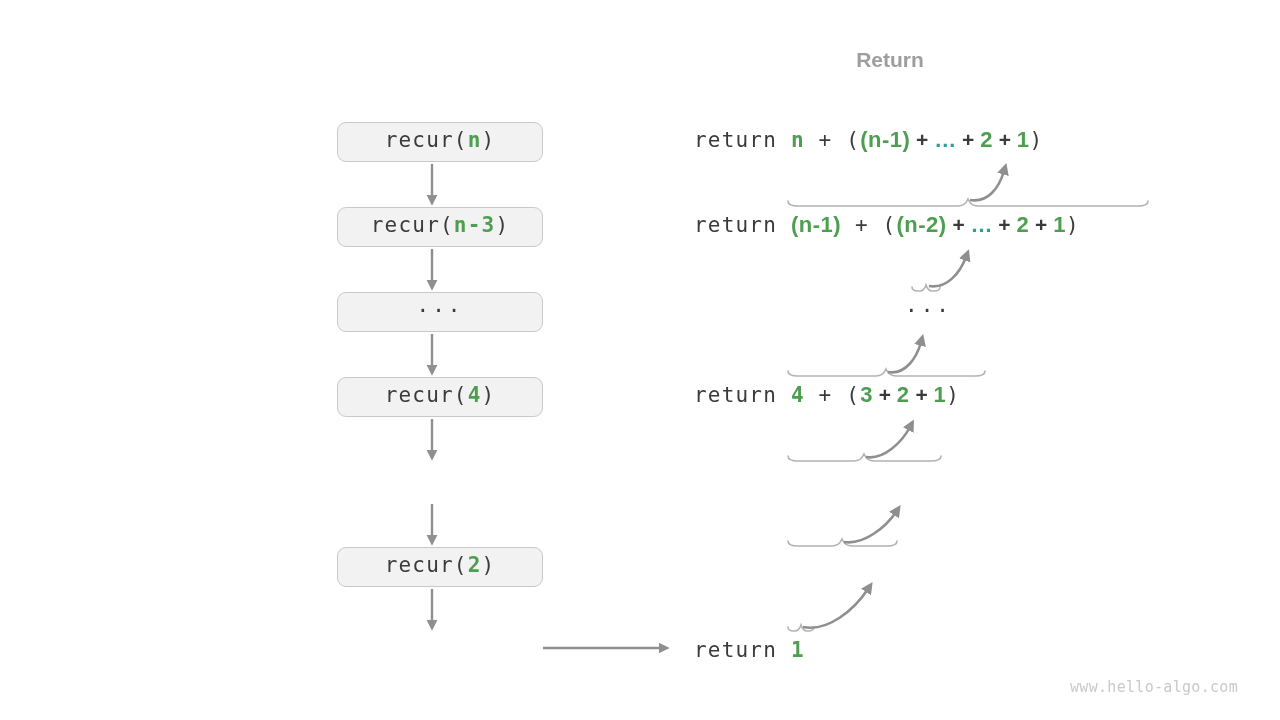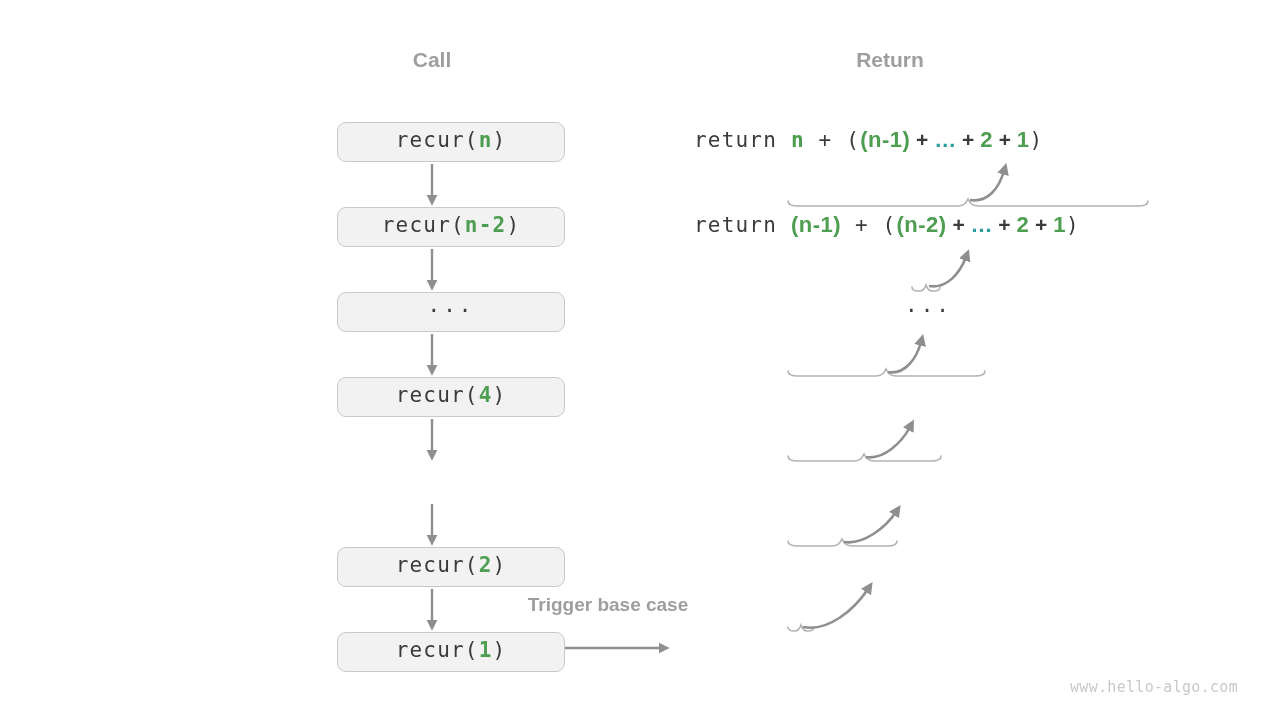--- a/index.html
+++ b/index.html
@@ -7,21 +7,21 @@
     --boxfill:#f2f2f2; --boxborder:#c9c9c9; --arrow:#8f8f8f; --brace:#b3b3b3;
     --watermark:#c9c9c9; --bg:#ffffff;
   }
   html,body{margin:0;padding:0;}
   body{background:var(--bg);}
   .canvas{position:relative;width:1280px;height:720px;background:var(--bg);overflow:hidden;
           font-family:"Liberation Sans",sans-serif;}
   .hdr{position:absolute;font:bold 21px "Liberation Sans",sans-serif;color:var(--label);}
   .hdr.call{left:337px;width:190px;top:48px;text-align:center;}
   .hdr.ret{left:790px;width:200px;top:48px;text-align:center;}
-  .box{position:absolute;left:337px;width:228px;height:40px;background:var(--boxfill);
+  .box{position:absolute;left:337px;width:206px;height:40px;background:var(--boxfill);
        border:1.5px solid var(--boxborder);border-radius:9px;text-align:center;
        line-height:37px;box-sizing:border-box;}
   .b0{top:122px}.b1{top:207px}.b2{top:292px}.b3{top:377px}.b4{top:462px}.b5{top:547px}.b6{top:632px}
   .row{position:absolute;left:694px;height:40px;line-height:40px;white-space:pre;text-align:right;}
   .r0{top:122px}.r1{top:207px}.r2{top:292px}.r3{top:377px}.r4{top:462px}.r5{top:547px}.r6{top:632px}
   .row.dotsrow{left:905px;}
   .seg.plain{font:21px "DejaVu Sans Mono",monospace;color:var(--dark);letter-spacing:1.2px;}
   .seg.var{font:bold 21px "DejaVu Sans Mono",monospace;color:var(--green);letter-spacing:1.2px;}
   .seg.varx{font:bold 22px "Liberation Sans",sans-serif;color:var(--green);letter-spacing:0.5px;}
   .seg.op{font:bold 21px "Liberation Sans",sans-serif;color:var(--dark);}
@@ -36,21 +36,20 @@
   .varrow{stroke:var(--arrow);stroke-width:2.4;fill:none;}
   .harrow{stroke:var(--arrow);stroke-width:2.4;fill:none;}
   .brace{stroke:var(--brace);stroke-width:1.6;fill:none;stroke-linecap:round;}
   marker path{fill:var(--arrow);}
 </style>
 </head>
 <body>
 
 <div class="canvas">
 
-  <div class="hdr call">Call</div>
   <div class="hdr ret">Return</div>
 
   <svg class="overlay" width="1280" height="720">
     <defs>
       <marker id="ah" viewBox="0 0 10 10" refX="3" refY="5" markerWidth="4.6" markerHeight="4.6" orient="auto">
         <path d="M0,0 L10,5 L0,10 Z"></path>
       </marker>
     </defs>
 
     <line class="varrow" x1="432" y1="164" x2="432" y2="198" marker-end="url(#ah)"></line>
@@ -71,26 +70,26 @@
 
     <path class="arrow" d="M 970,200 C 988,203 999,188 1004,171" marker-end="url(#ah)"></path>
     <path class="arrow" d="M 929,286 C 947,289 960,273 966,257" marker-end="url(#ah)"></path>
     <path class="arrow" d="M 888,372 C 906,375 917,357 921,342" marker-end="url(#ah)"></path>
     <path class="arrow" d="M 866,457 C 884,460 902,442 910,427" marker-end="url(#ah)"></path>
     <path class="arrow" d="M 844,542 C 864,545 886,527 896,512" marker-end="url(#ah)"></path>
     <path class="arrow" d="M 803,627 C 828,632 854,610 868,589" marker-end="url(#ah)"></path>
   </svg>
 
   <div class="box b0"><span class="seg plain">recur(</span><span class="seg var">n</span><span class="seg plain">)</span></div>
-  <div class="box b1"><span class="seg plain">recur(</span><span class="seg var">n-2</span><span class="seg plain">)</span></div>
+  <div class="box b1"><span class="seg plain">recur(</span><span class="seg var">n-3</span><span class="seg plain">)</span></div>
   <div class="box b2 dots"><span class="seg plain">...</span></div>
   <div class="box b3"><span class="seg plain">recur(</span><span class="seg var">4</span><span class="seg plain">)</span></div>
   <div class="box b5"><span class="seg plain">recur(</span><span class="seg var">2</span><span class="seg plain">)</span></div>
-  <div class="box b6"><span class="seg plain">recur(</span><span class="seg var">1</span><span class="seg plain">)</span></div>
 
   <div class="row r0"><span class="seg plain">return </span><span class="seg var">n</span><span class="seg plain"> + </span><span class="seg plain">(</span><span class="seg varx">(n-1)</span><span class="seg op"> + </span><span class="seg etc">…</span><span class="seg op"> + </span><span class="seg varx">2</span><span class="seg op"> + </span><span class="seg varx">1</span><span class="seg plain">)</span></div>
   <div class="row r1"><span class="seg plain">return </span><span class="seg varx">(n-1)</span><span class="seg plain"> + </span><span class="seg plain">(</span><span class="seg varx">(n-2)</span><span class="seg op"> + </span><span class="seg etc">…</span><span class="seg op"> + </span><span class="seg varx">2</span><span class="seg op"> + </span><span class="seg varx">1</span><span class="seg plain">)</span></div>
   <div class="row r2 dotsrow dots"><span class="seg plain">...</span></div>
+  <div class="row r3"><span class="seg plain">return </span><span class="seg var">4</span><span class="seg plain"> + </span><span class="seg plain">(</span><span class="seg varx">3</span><span class="seg op"> + </span><span class="seg varx">2</span><span class="seg op"> + </span><span class="seg varx">1</span><span class="seg plain">)</span></div>
+  <div class="row r6"><span class="seg plain">return </span><span class="seg var">1</span></div>
 
-  <div class="trigger">Trigger base case</div>
   <div class="watermark">www.hello-algo.com</div>
 
 </div>
 
 </body></html>

